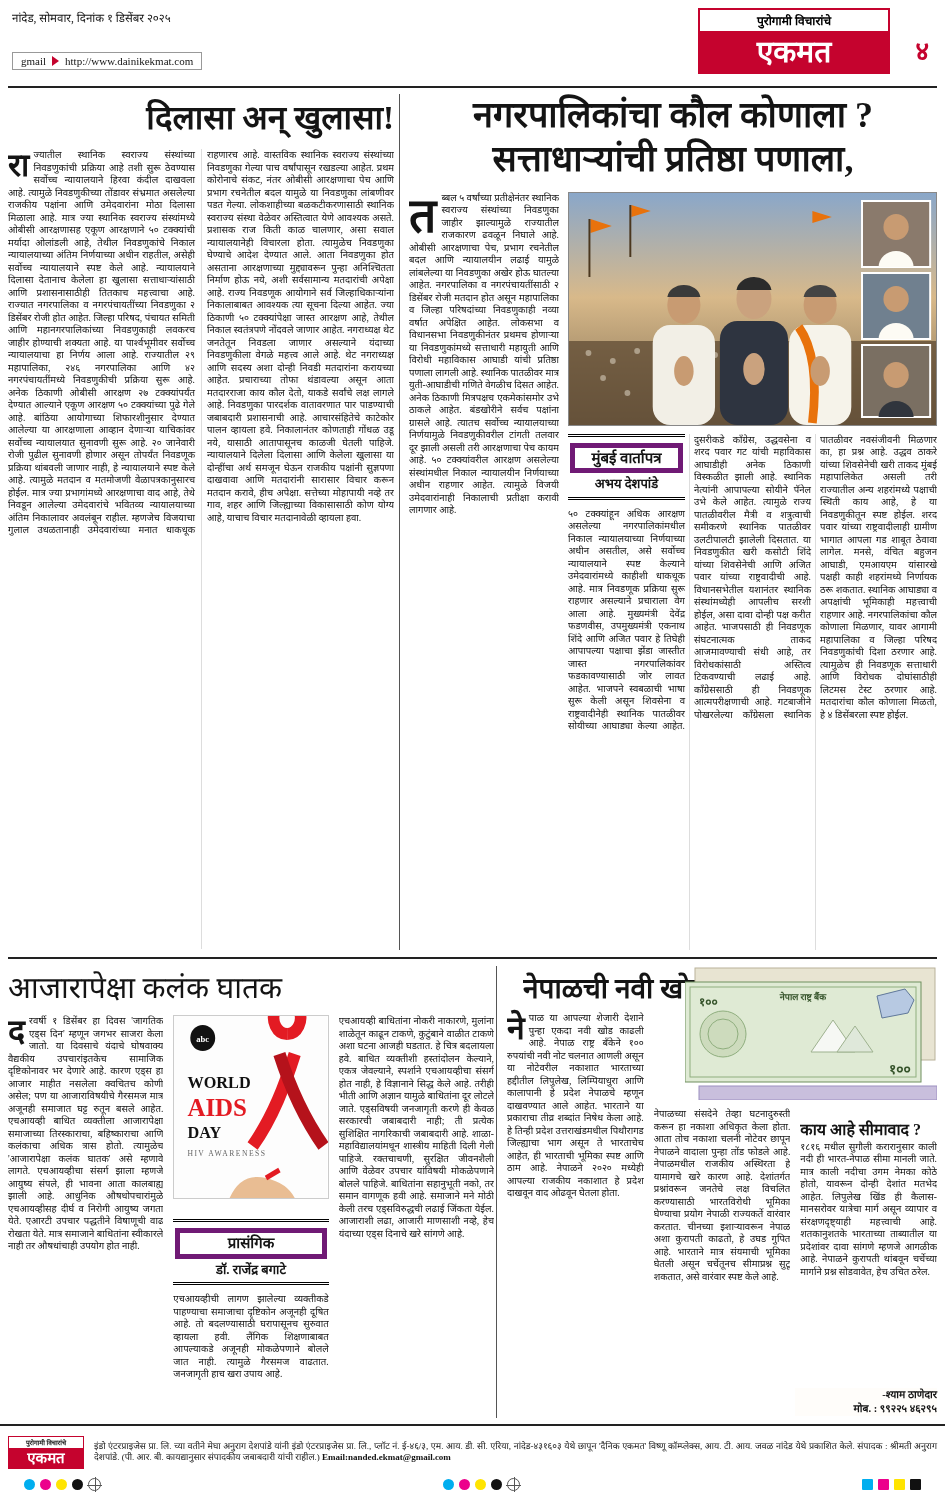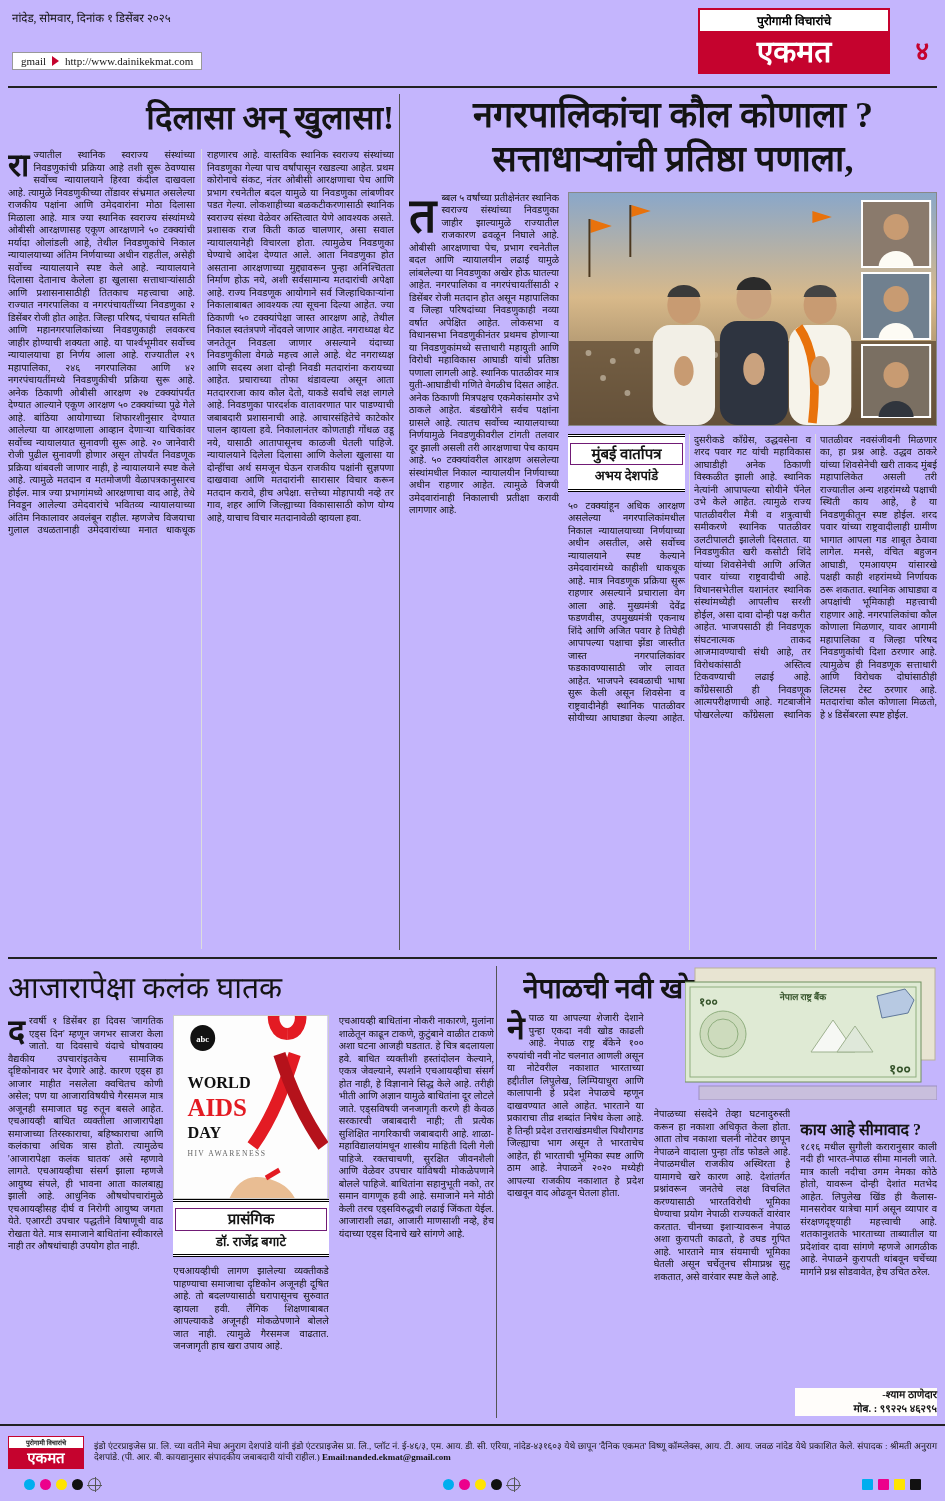--- a/index.html
+++ b/index.html
@@ -1,16 +1,16 @@
 <!DOCTYPE html>
 <html><head>
 <meta charset="utf-8">
 <style>
   html,body{margin:0;padding:0;background:#e8e8e8;}
-  .page{position:relative;width:945px;height:1501px;background:#c4b5fd;margin:0 auto;
+  .page{position:relative;width:945px;height:1501px;background:#ffffff;margin:0 auto;
         font-family:"Liberation Serif","DejaVu Serif",serif;color:#141414;overflow:hidden;}
   
   .dateline{position:absolute;top:10px;left:12px;font-size:11.5px;}
   .epaper{position:absolute;top:52px;left:12px;font-size:11px;border:1px solid #999;
           padding:2px 8px;display:flex;gap:6px;align-items:center;background:#fff;}
   .epaper-arrow{width:0;height:0;border-left:7px solid #c5032e;border-top:5px solid transparent;
           border-bottom:5px solid transparent;display:inline-block;}
   .section-title-wrap{position:absolute;top:8px;left:252px;width:196px;text-align:center;
           border-top:2px solid #000;border-bottom:2px solid #000;padding:5px 0;}
   .section-title{font-size:27px;font-weight:bold;}
@@ -34,30 +34,30 @@
              padding-left:9px;box-sizing:border-box;}
   .a2-headline{font-size:36px;font-weight:bold;text-align:center;line-height:1.22;}
   .a2-grid{position:relative;margin-top:10px;height:758px;display:flex;gap:9px;}
   .a2-lead{width:150px;flex:none;height:758px;}
   .a2-right{flex:1;display:flex;flex-direction:column;min-width:0;}
   .photo{height:232px;margin-bottom:8px;border:1px solid #888;}
   .photo svg{display:block;width:100%;height:100%;}
   .a2-cols{flex:1;column-count:3;column-gap:9px;column-rule:1px solid #ddd;}
   .byline-box{break-inside:avoid;text-align:center;margin-bottom:8px;border-top:3px double #000;
               border-bottom:3px double #000;padding:6px 2px;background:#fff;}
-  .byline-title{font-size:15px;font-weight:bold;border:1px solid #701a75;padding:4px 2px;}
+  .byline-title{font-size:15px;font-weight:bold;border:5px solid #701a75;padding:4px 2px;}
   .byline-name{font-size:13px;font-weight:bold;margin-top:5px;}
   
   .mid-rule{position:absolute;top:957px;left:8px;right:8px;border-top:2px solid #222;}
   
   .article-3{position:absolute;top:966px;left:8px;width:486px;}
   .a3-headline{font-size:30px;font-weight:normal;text-align:left;}
   .a3-cols{display:flex;gap:10px;margin-top:8px;height:404px;}
   .a3-col{flex:1;min-width:0;}
-  .aids-graphic{height:182px;margin-bottom:0;border:1px solid #ccc;}
+  .aids-graphic{height:182px;margin-bottom:20px;border:1px solid #ccc;}
   .aids-graphic svg{display:block;width:100%;height:100%;}
   
   .article-4{position:absolute;top:966px;left:496px;width:441px;border-left:1px solid #555;
              padding-left:10px;box-sizing:border-box;}
   .a4-inner{position:relative;height:452px;}
   .a4-headline{position:absolute;top:2px;left:16px;width:270px;font-size:28px;font-weight:bold;
                white-space:nowrap;overflow:hidden;}
   .note-graphic{position:absolute;top:0;right:0;width:252px;height:134px;}
   .note-graphic svg{display:block;width:100%;height:100%;}
   .a4-cols{display:flex;gap:10px;height:452px;}

